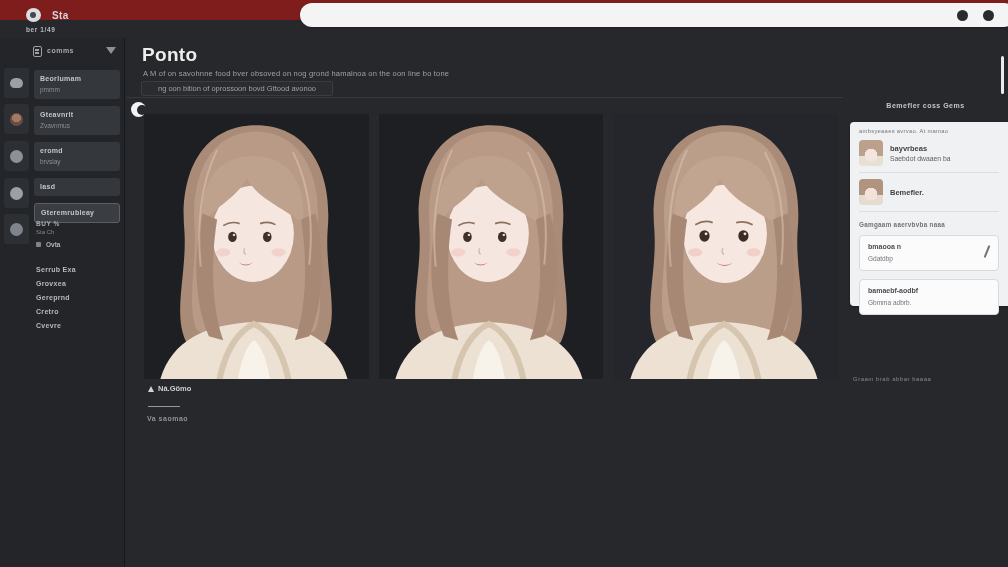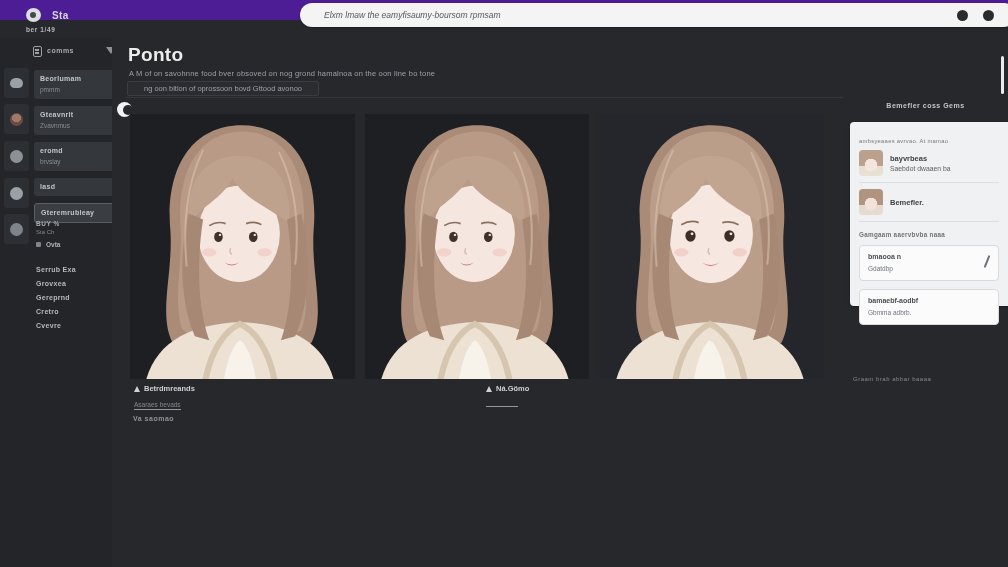--- a/index.html
+++ b/index.html
@@ -1,21 +1,21 @@
 <!DOCTYPE html>
 <html><head>
 <meta charset="utf-8">
 <style>
   * { box-sizing: border-box; margin: 0; padding: 0; }
   html,body { width:1008px; height:567px; overflow:hidden; background:#26282c;
               font-family:"Liberation Sans", sans-serif; }
   .app { position:relative; width:1008px; height:567px; background:#26282c; }
 
   
-  .topbar { position:absolute; top:0; left:0; right:0; height:20px; background:#4c1d95; }
+  .topbar { position:absolute; top:0; left:0; right:0; height:20px; background:#7f1d1d; }
   .brand { position:absolute; left:26px; top:8px; display:flex; align-items:center; gap:11px; cursor:pointer; }
   .eye { position:relative; width:15px; height:14px; border-radius:50%; background:#dcdee0; }
   .eye::after { content:""; position:absolute; left:4px; top:4px; width:6px; height:6px;
                 border-radius:50%; background:#45484c; }
   .brand-label { font-size:10px; font-weight:bold; color:#d3d5d8; letter-spacing:.4px; }
   .brand-sub { position:absolute; left:26px; top:26px; font-size:6.5px; color:#b5b8bc; letter-spacing:.6px; font-weight:bold; }
   .search { position:absolute; left:300px; top:3px; right:-8px; height:24px; background:#f4f4f5;
             border-radius:13px; box-shadow:0 1px 2px rgba(0,0,0,.25); }
   .search input { position:absolute; left:0; top:0; width:70%; height:100%; border:none; outline:none;
                   background:transparent; padding-left:24px; font-size:8.5px; font-style:italic;
@@ -55,21 +55,21 @@
   .meta-l1 { font-size:6.5px; font-weight:bold; color:#a6a9ad; letter-spacing:.5px; }
   .meta-l2 { font-size:6px; color:#84878c; margin-top:2px; }
   .bullet-row { position:absolute; left:36px; top:203px; display:flex; align-items:center; gap:5px; cursor:pointer; }
   .sq-bullet { width:5px; height:5px; background:#7f838a; border-radius:1px; }
   .bullet-label { font-size:6.5px; font-weight:bold; color:#b0b3b7; }
 
   .side-links { position:absolute; left:36px; top:228px; }
   .slink { font-size:7px; font-weight:bold; color:#b6b9bd; letter-spacing:.3px; margin-bottom:7px; cursor:pointer; }
 
   
-  .main { position:absolute; left:112px; top:38px; width:717px; bottom:0; background:#26282c; }
+  .main { position:absolute; left:126px; top:38px; width:717px; bottom:0; background:#26282c; }
   .content-divider { position:absolute; left:126px; right:0; top:97px; height:1px; background:#35373b; }
   .m-title { position:absolute; left:16px; top:6px; font-size:19px; font-weight:bold; color:#eceded; letter-spacing:.3px; }
   .m-sub1 { position:absolute; left:17px; top:31px; font-size:7.5px; color:#9da0a5; letter-spacing:.2px; }
   .m-sub2 { position:absolute; left:15px; top:43px; font-size:7.5px; color:#9da0a5;
             border:1px solid #393c40; background:rgba(255,255,255,.02); padding:2px 16px; border-radius:2px; }
   .back-chip { position:absolute; left:5px; top:64px; width:15px; height:15px; border-radius:50%;
                background:#f2f3f4; cursor:pointer; }
   .back-chip::after { content:""; position:absolute; left:6px; top:2.5px; width:10px; height:10px;
                       border-radius:50%; background:#26282c; }
 
@@ -90,21 +90,21 @@
   .notes { position:absolute; left:21px; top:377px; }
   .notes-h { font-size:7px; font-weight:bold; color:#8f9297; letter-spacing:.5px; }
   .notes-body { margin-top:16px; }
   .nline { font-size:8px; color:#b4b7bb; line-height:13px; letter-spacing:.2px; }
 
   
   .rightpanel { position:absolute; left:843px; top:38px; width:165px; bottom:0; background:#26282c; }
   .rp-header { position:absolute; left:0; right:0; top:64px; text-align:center; font-size:7px;
                font-weight:bold; color:#c3c6ca; letter-spacing:.5px; }
   .rp-card { position:absolute; left:7px; right:0; top:84px; height:184px; background:#f0f1f2;
-             border-radius:4px 0 0 4px; padding:16px 9px; box-shadow:0 1px 3px rgba(0,0,0,.3); }
+             border-radius:4px 0 0 4px; padding:6px 9px; box-shadow:0 1px 3px rgba(0,0,0,.3); }
   .rp-small { font-size:5.8px; color:#75787d; letter-spacing:.3px; }
   .rp-row { display:flex; align-items:center; gap:7px; padding:6px 0; border-bottom:1px solid #dcdee1; cursor:pointer; }
   .rp-row:last-of-type { border-bottom:none; }
   .rp-av { width:24px; height:26px; border-radius:4px; flex:none; }
   .av-girl1 { background:radial-gradient(circle at 50% 58%, #f4e6de 0 33%, transparent 34%),
               linear-gradient(180deg,#bba08c 0 60%, #e9e0d4 61%); }
   .av-girl2 { background:radial-gradient(circle at 50% 58%, #f2e2da 0 33%, transparent 34%),
               linear-gradient(180deg,#b09480 0 60%, #e5dccf 61%); }
   .av-dark  { background:linear-gradient(180deg,#4a4a4e 0 40%, #2e2e31 41% 68%, #c9c2b8 69%); }
   .rp-name { font-size:7.5px; font-weight:bold; color:#3e4145; line-height:9px; }
@@ -178,21 +178,20 @@
 
 <div class="app">
 
   <header class="topbar">
     <div class="brand">
       <span class="eye"></span>
       <span class="brand-label">Sta</span>
     </div>
     <div class="brand-sub">ber 1/49</div>
     <div class="search">
-      <input type="text" placeholder="Elxm lmaw the eamyfisaumy-boursom rpmsam" style="">
       <span class="tb-dot d1"></span>
       <span class="tb-dot d2"></span>
     </div>
   </header>
 
   <aside class="sidebar">
     <div class="rail-slot" style="top:30px">
         <span class="ri cloud"></span>
       </div>
     <div class="rail-slot" style="top:66px">
@@ -274,27 +273,20 @@
         <svg viewBox="0 0 220 264" preserveAspectRatio="xMidYMax meet">
             <use href="#girl-front"></use>
           </svg>
       </div>
     </div>
 
     <div class="caps">
       <div class="cap">
         <div class="cap-line1">
             <span class="tri-icon"></span>
-          <span>Betrdmreands</span>
-          </div>
-        <span class="cap-sub">Asaraes bevads</span>
-      </div>
-      <div class="cap">
-        <div class="cap-line1">
-            <span class="tri-icon"></span>
           <span>Ná.Gömo</span>
           </div>
         <span class="cap-sub"></span>
       </div>
     </div>
 
     <div class="notes">
       <div class="notes-h">Va saomao</div>
     </div>
   </main>

